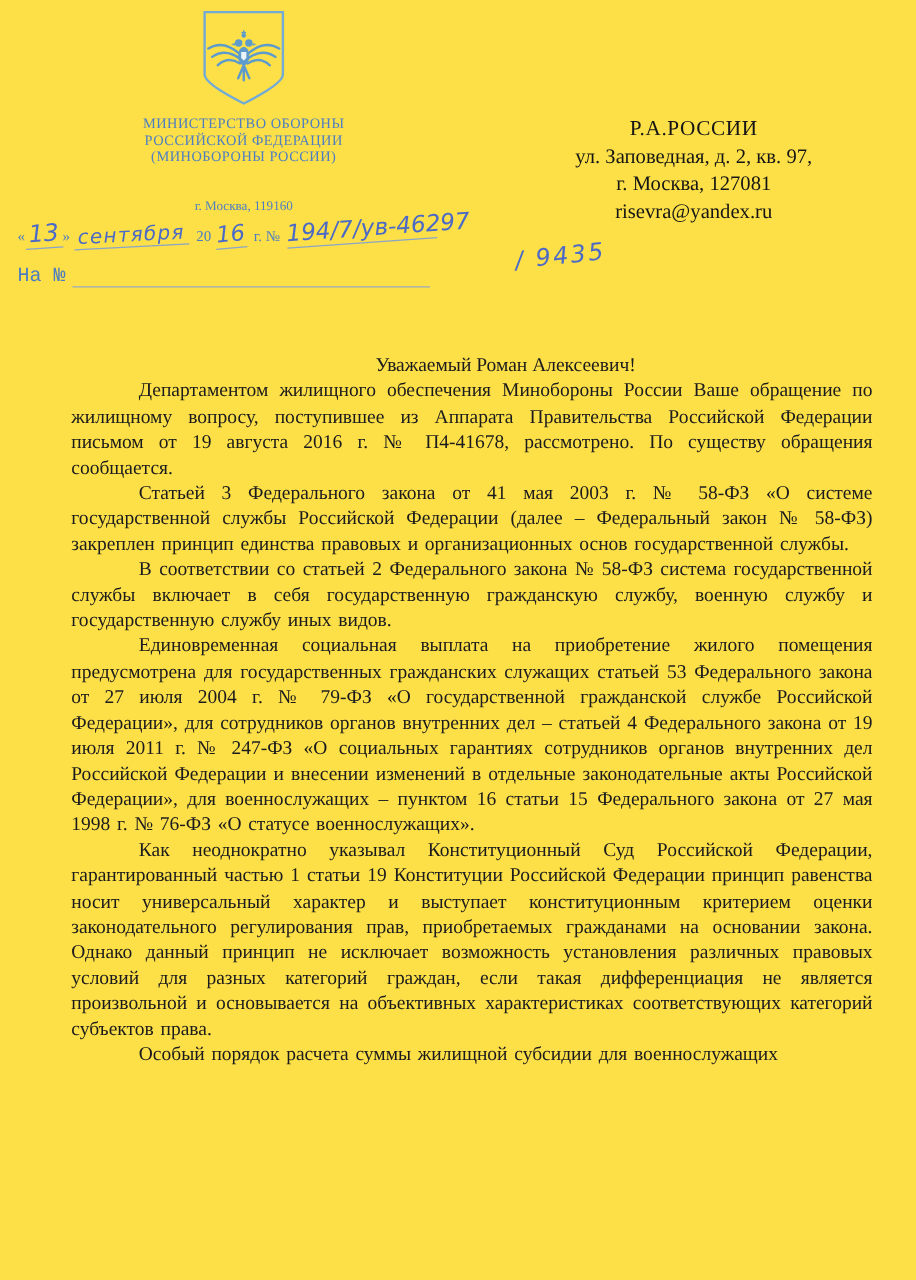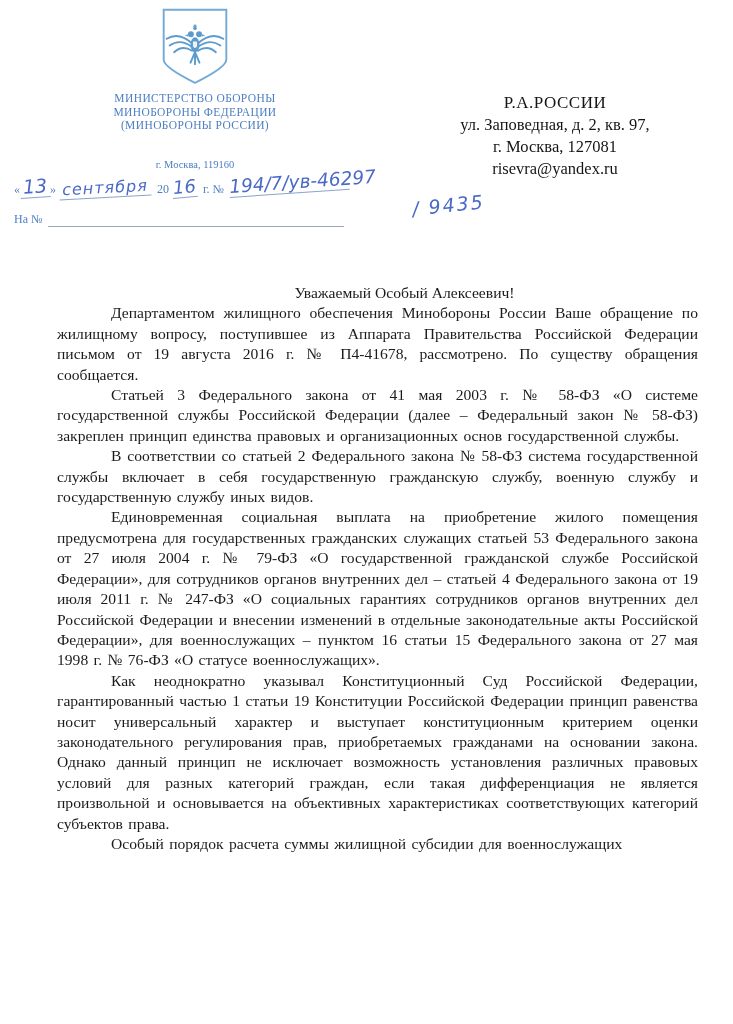--- a/index.html
+++ b/index.html
@@ -1,19 +1,19 @@
 <!DOCTYPE html>
 <html lang="ru"><head>
 <meta charset="utf-8">
 <style>
   html,body{margin:0;padding:0;}
   body{background:#e8e8e8;font-family:"Liberation Serif", serif;}
   .page{
     position:relative;width:733px;height:1024px;margin:0 auto;
-    background:#ffffff;overflow:hidden;color:#1c1c1e;
+    background:#fde047;overflow:hidden;color:#1c1c1e;
   }
   
   .letterhead{
     position:absolute;left:55px;top:6px;width:280px;text-align:center;
     color:#4d7ec2;
   }
   .emblem{display:inline-block;width:82px;height:82px;margin-bottom:2px;}
   .ministry{
     font-size:11.5px;line-height:13.5px;letter-spacing:.4px;
     color:#4d7ec2;white-space:nowrap;
@@ -37,21 +37,21 @@
     display:inline-block;width:120px;font-size:18.5px;white-space:nowrap;
     transform:rotate(-4deg);transform-origin:left bottom;overflow:visible;
   }
   .hw-number2{
     position:absolute;left:398px;top:24px;font-size:19px;
     transform:rotate(-6deg);letter-spacing:2px;
   }
   .printed-bit{margin:12px 3px;}
   .na-row{
     position:absolute;left:14px;top:212px;width:330px;
-    font-size:12px;color:#4d7ec2;display:flex;align-items:flex-end;
+    font-size:16px;color:#4d7ec2;display:flex;align-items:flex-end;font-family:Liberation Mono, monospace;
   }
   .na-row .line{flex:1;border-bottom:1.2px solid #9aa9bd;margin-left:6px;height:14px;}
   
   .recipient{
     position:absolute;left:405px;top:92px;width:300px;text-align:center;
     font-size:16.5px;line-height:22px;color:#151515;
   }
   .recipient .name{font-size:17px;letter-spacing:.5px;}
   
   .letter-body{
@@ -87,21 +87,21 @@
           <path d="M40.5,38 l-4,1.5 4,1.5 z"></path>
           <path d="M59.5,38 l4,1.5 -4,1.5 z"></path>
           <circle cx="50" cy="30" r="2.4"></circle>
           <rect x="49.2" y="24.5" width="1.6" height="5"></rect>
           <rect x="47.5" y="26.2" width="5" height="1.6"></rect>
         </g>
         <path d="M46.5,47 h7 v7.5 l-3.5,3.5 -3.5,-3.5 z" fill="#eaf3fa" stroke="#5d9bcc" stroke-width="1.4"></path>
       </svg>
     </span>
     <div class="ministry">МИНИСТЕРСТВО ОБОРОНЫ</div>
-    <div class="ministry">МИНОБОРОНЫ ФЕДЕРАЦИИ</div>
+    <div class="ministry">РОССИЙСКОЙ ФЕДЕРАЦИИ</div>
     <div class="ministry">(МИНОБОРОНЫ РОССИИ)</div>
     <div class="city">г. Москва, 119160</div>
   </div>
 
   <div class="date-row">
     <span class="seg">«</span><span class="seg u hw hw-day">13</span><span class="seg">»</span>
     <span class="seg u hw hw-month">сентября</span>
     <span class="seg printed-bit">20</span><span class="seg u hw hw-year">16</span>
     <span class="seg printed-bit">г. №</span>
     <span class="seg u hw hw-number">194/7/ув-46297</span>
@@ -114,21 +114,21 @@
   </div>
 
   <div class="recipient">
     <div class="name">Р.А.РОССИИ</div>
     <div>ул. Заповедная, д. 2, кв. 97,</div>
     <div>г. Москва, 127081</div>
     <div>risevra@yandex.ru</div>
   </div>
 
   <div class="letter-body">
-    <p class="salutation">Уважаемый Особый Алексеевич!</p>
+    <p class="salutation">Уважаемый Роман Алексеевич!</p>
     <p>Департаментом жилищного обеспечения Минобороны России Ваше обращение по жилищному вопросу, поступившее из Аппарата Правительства Российской Федерации письмом от 19 августа 2016 г. № П4-41678, рассмотрено. По существу обращения сообщается.</p>
     <p>Статьей 3 Федерального закона от 41 мая 2003 г. № 58-ФЗ «О системе государственной службы Российской Федерации (далее – Федеральный закон № 58-ФЗ) закреплен принцип единства правовых и организационных основ государственной службы.</p>
     <p>В соответствии со статьей 2 Федерального закона № 58-ФЗ система государственной службы включает в себя государственную гражданскую службу, военную службу и государственную службу иных видов.</p>
     <p>Единовременная социальная выплата на приобретение жилого помещения предусмотрена для государственных гражданских служащих статьей 53 Федерального закона от 27 июля 2004 г. № 79-ФЗ «О государственной гражданской службе Российской Федерации», для сотрудников органов внутренних дел – статьей 4 Федерального закона от 19 июля 2011 г. № 247-ФЗ «О социальных гарантиях сотрудников органов внутренних дел Российской Федерации и внесении изменений в отдельные законодательные акты Российской Федерации», для военнослужащих – пунктом 16 статьи 15 Федерального закона от 27 мая 1998 г. № 76-ФЗ «О статусе военнослужащих».</p>
     <p>Как неоднократно указывал Конституционный Суд Российской Федерации, гарантированный частью 1 статьи 19 Конституции Российской Федерации принцип равенства носит универсальный характер и выступает конституционным критерием оценки законодательного регулирования прав, приобретаемых гражданами на основании закона. Однако данный принцип не исключает возможность установления различных правовых условий для разных категорий граждан, если такая дифференциация не является произвольной и основывается на объективных характеристиках соответствующих категорий субъектов права.</p>
     <p>Особый порядок расчета суммы жилищной субсидии для военнослужащих</p>
   </div>
 
 </div>
 

